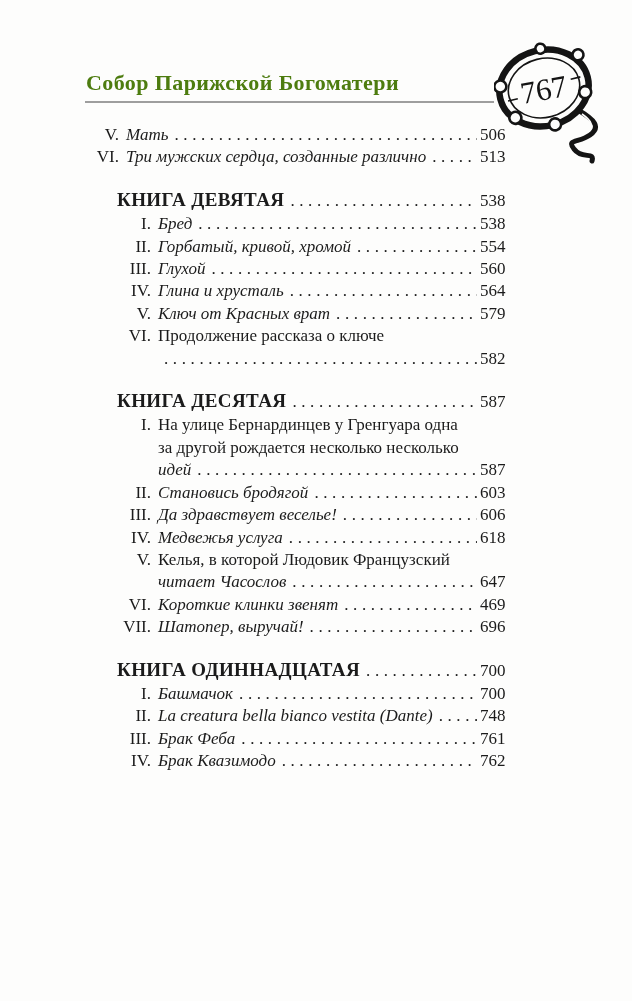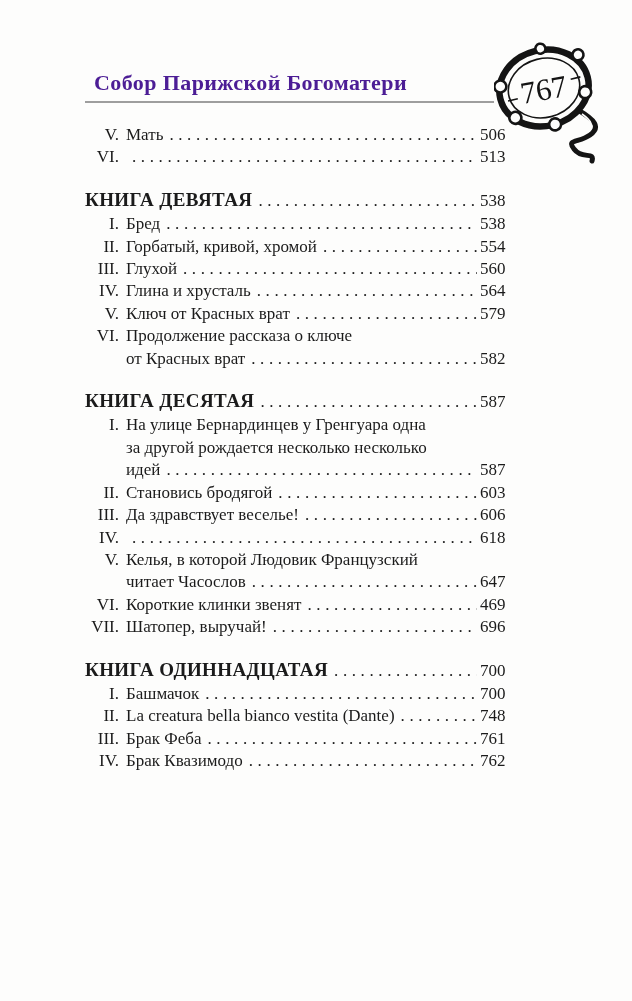--- a/index.html
+++ b/index.html
@@ -43,42 +43,42 @@
 
   
   .toc {
     position: absolute;
     left: 85px;
     top: 124px;
     width: 428px;
     font-size: 17px;
     line-height: 22.4px;
   }
-  .toc-section + .toc-section { margin-top: 20px; }
+  .toc-section + .toc-section { margin-top: 20px; margin-left: 32px; }
 
   .toc-row { display: flex; align-items: baseline; }
   .heading-row { margin-bottom: 1px; }
   .heading-label {
     font-weight: bold;
     font-size: 19px;
     letter-spacing: 0.4px;
     white-space: nowrap;
   }
 
   .entry-row { align-items: flex-start; }
   .num {
     flex: 0 0 34px;
     text-align: right;
     margin-right: 7px;
     white-space: nowrap;
   }
   .entry-body { flex: 1; min-width: 0; }
   .entry-line { white-space: nowrap; overflow: hidden; }
   .entry-lastline { display: flex; align-items: baseline; }
-  .title { white-space: nowrap; }
+  .title { white-space: nowrap; font-style: italic; }
 
   .leader {
     flex: 1 1 auto;
     min-width: 0;
     overflow: hidden;
     white-space: nowrap;
     margin: 0 3px 0 6px;
   }
   .leader::after {
     content: "................................................................................";
@@ -89,21 +89,21 @@
     min-width: 33px;
     text-align: left;
     white-space: nowrap;
   }
 </style>
 </head>
 <body>
 
 <div class="page">
 
-  <div class="running-header" style="color: #4c1d95; margin-left: 8px;">Собор Парижской Богоматери</div>
+  <div class="running-header" style="color: #4d7c0f;">Собор Парижской Богоматери</div>
 
   <div class="header-rule"></div>
 
   <svg class="ornament" viewBox="0 0 118 122" xmlns="http://www.w3.org/2000/svg">
 
     <path d="M84 68 C101 78 107 85 96 93 C85 101 72 97 80 107 C88 118 101 109 98 119" fill="none" stroke="#141414" stroke-width="5" stroke-linecap="round"></path>
     <path d="M88 72 C98 79 100 84 93 89" fill="none" stroke="#fdfdfc" stroke-width="1.6"></path>
 
     <g transform="rotate(-14 50 46)">
       <ellipse cx="50" cy="46" rx="45" ry="38" fill="#fdfdfc" stroke="#141414" stroke-width="6.5"></ellipse>
@@ -129,20 +129,21 @@
               <span class="title">Мать</span>
               <span class="leader"></span>
               <span class="pg">506</span>
             </div>
           </div>
         </div>
         <div class="toc-row entry-row">
           <span class="num">VI.</span>
           <div class="entry-body">
             <div class="entry-lastline">
+              <span class="title">Три мужских сердца, созданные различно</span>
               <span class="leader"></span>
               <span class="pg">513</span>
             </div>
           </div>
         </div>
       </div>
       <div class="toc-section">
         <div class="toc-row heading-row">
           <span class="heading-label">КНИГА ДЕВЯТАЯ</span>
           <span class="leader"></span>
@@ -196,21 +197,20 @@
               <span class="leader"></span>
               <span class="pg">579</span>
             </div>
           </div>
         </div>
         <div class="toc-row entry-row">
           <span class="num">VI.</span>
           <div class="entry-body">
             <div class="entry-line">Продолжение рассказа о ключе</div>
             <div class="entry-lastline">
-              <span class="title">от Красных врат</span>
               <span class="leader"></span>
               <span class="pg">582</span>
             </div>
           </div>
         </div>
       </div>
       <div class="toc-section">
         <div class="toc-row heading-row">
           <span class="heading-label">КНИГА ДЕСЯТАЯ</span>
           <span class="leader"></span>
@@ -245,20 +245,21 @@
               <span class="title">Да здравствует веселье!</span>
               <span class="leader"></span>
               <span class="pg">606</span>
             </div>
           </div>
         </div>
         <div class="toc-row entry-row">
           <span class="num">IV.</span>
           <div class="entry-body">
             <div class="entry-lastline">
+              <span class="title">Медвежья услуга</span>
               <span class="leader"></span>
               <span class="pg">618</span>
             </div>
           </div>
         </div>
         <div class="toc-row entry-row">
           <span class="num">V.</span>
           <div class="entry-body">
             <div class="entry-line">Келья, в которой Людовик Французский</div>
             <div class="entry-lastline">

